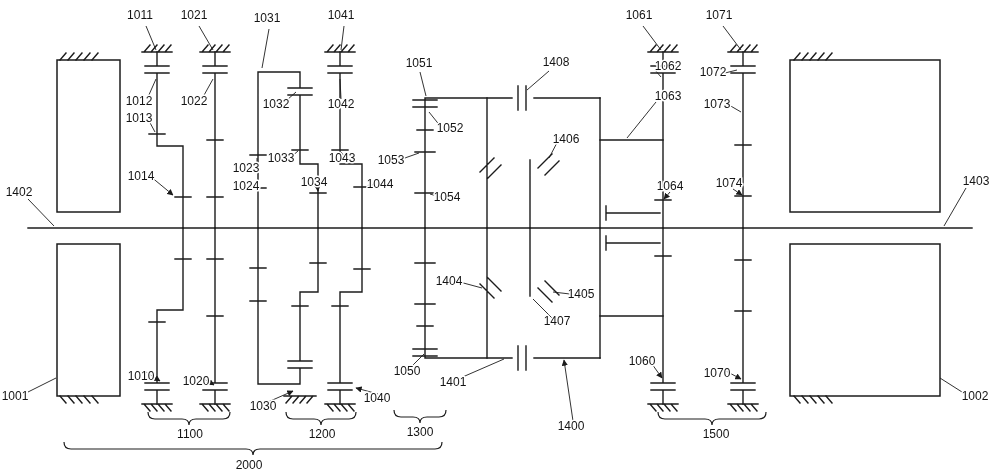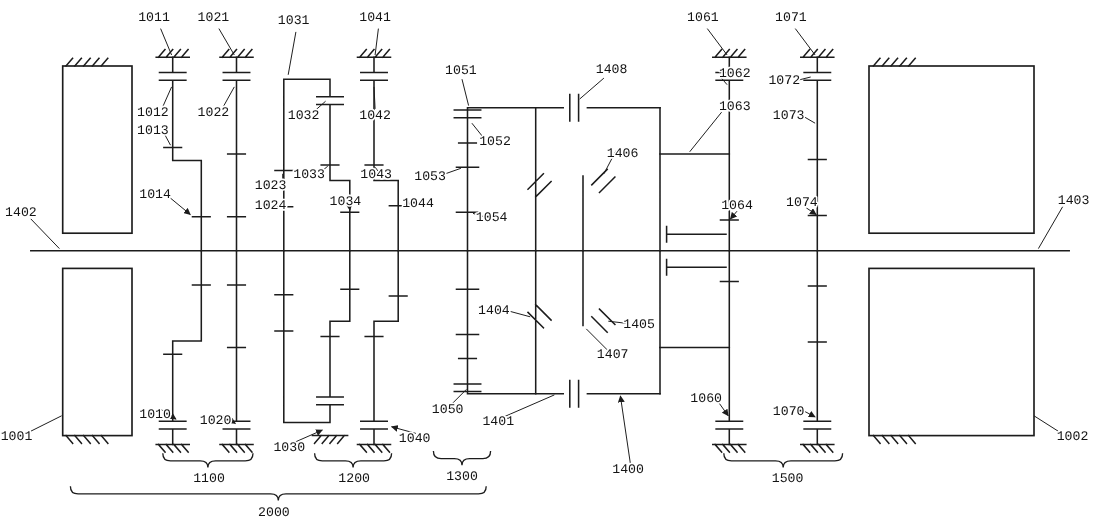--- a/index.html
+++ b/index.html
@@ -1,17 +1,17 @@
 <!DOCTYPE html>
 <html><head>
 <meta charset="utf-8">
 <style>
   html,body{margin:0;padding:0;background:#ffffff;}
   .canvas{position:relative;width:1000px;height:474px;background:#ffffff;overflow:hidden;
-          font-family:Liberation Mono, monospace;}
+          font-family:Liberation Sans, sans-serif;}
   svg{display:block;}
   .s    {stroke:#1c1c1c;stroke-width:1.4;fill:none;stroke-linecap:square;stroke-linejoin:miter;}
   .box  {fill:#ffffff;stroke:#1c1c1c;stroke-width:1.5;}
   .thin {stroke:#1c1c1c;stroke-width:0.9;fill:none;}
   .brace{stroke:#1c1c1c;stroke-width:1.2;fill:none;}
   text{font-size:12px;fill:#141414;text-anchor:middle;
        paint-order:stroke;stroke:#ffffff;stroke-width:3px;stroke-linejoin:round;}
   #arr path{fill:#1c1c1c;stroke:none;}
 </style>
 </head>

